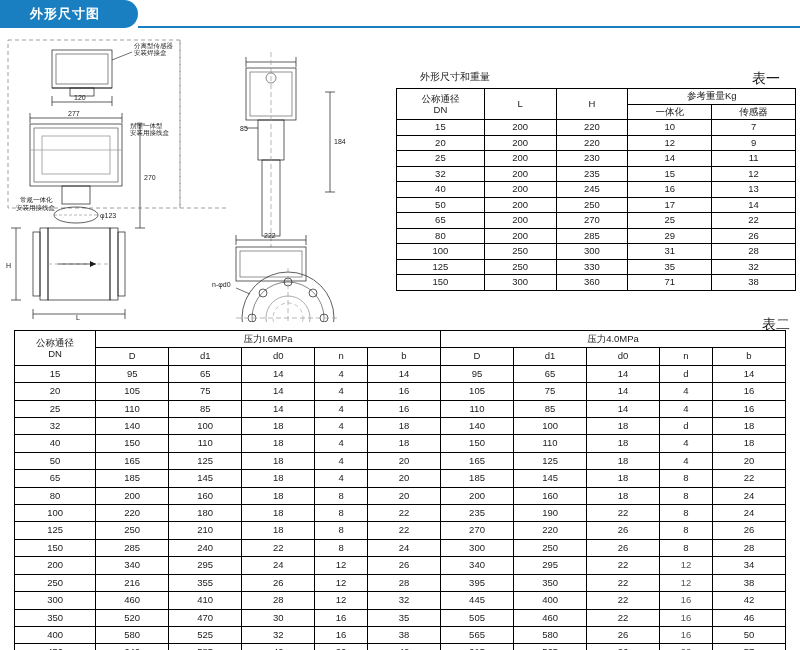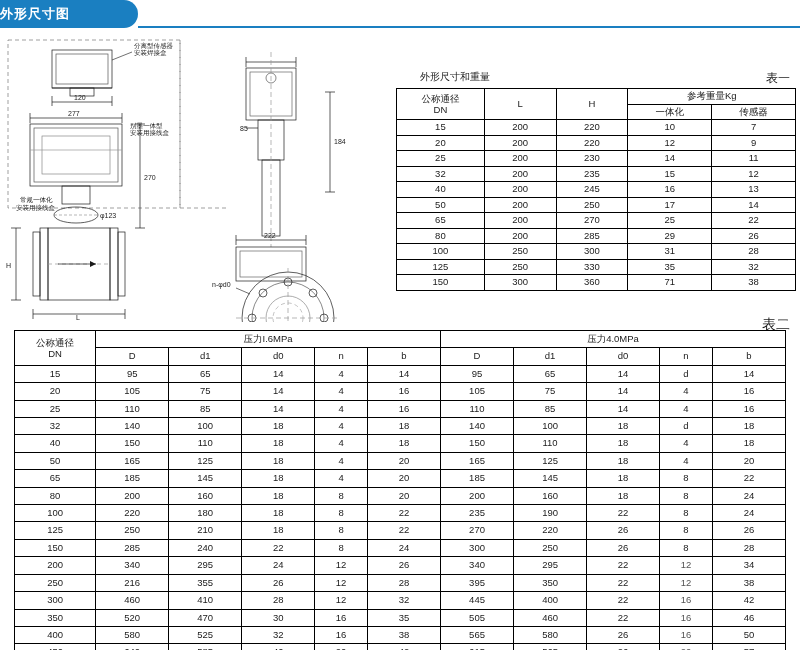--- a/index.html
+++ b/index.html
@@ -12,21 +12,21 @@
     position:relative;
   }
   
   .banner {
     position:absolute; left:0; top:0; width:138px; height:28px;
     background:#1a7fc1;
     border-radius:0 14px 14px 0;
     display:flex; align-items:center;
   }
   .banner-text {
-    color:#ffffff; font-size:13px; font-weight:bold; padding-left:0;
+    color:#ffffff; font-size:13px; font-weight:bold; padding-left:30px;
     letter-spacing:1px;
   }
   .banner-rule {
     position:absolute; left:138px; top:26px; width:662px; height:2px;
     background:#1a7fc1;
   }
 
   
   .drawing {
     position:absolute; left:0; top:32px; width:392px; height:290px;
@@ -34,21 +34,21 @@
   .drawing svg { display:block; }
 
   
   .t1-wrap {
     position:absolute; left:396px; top:88px; width:400px;
   }
   .t1-caption {
     position:absolute; left:420px; top:70px; font-size:10px;
   }
   .t1-label {
-    position:absolute; right:10px; top:70px; font-size:12px;
+    position:absolute; right:20px; top:70px; font-size:14px;
   }
   .t2-label {
     position:absolute; right:10px; top:316px; font-size:14px;
   }
   table {
     border-collapse:collapse; width:100%;
     font-size:9.5px;
   }
   table td, table th {
     border:1px solid #000; text-align:center; font-weight:normal;

